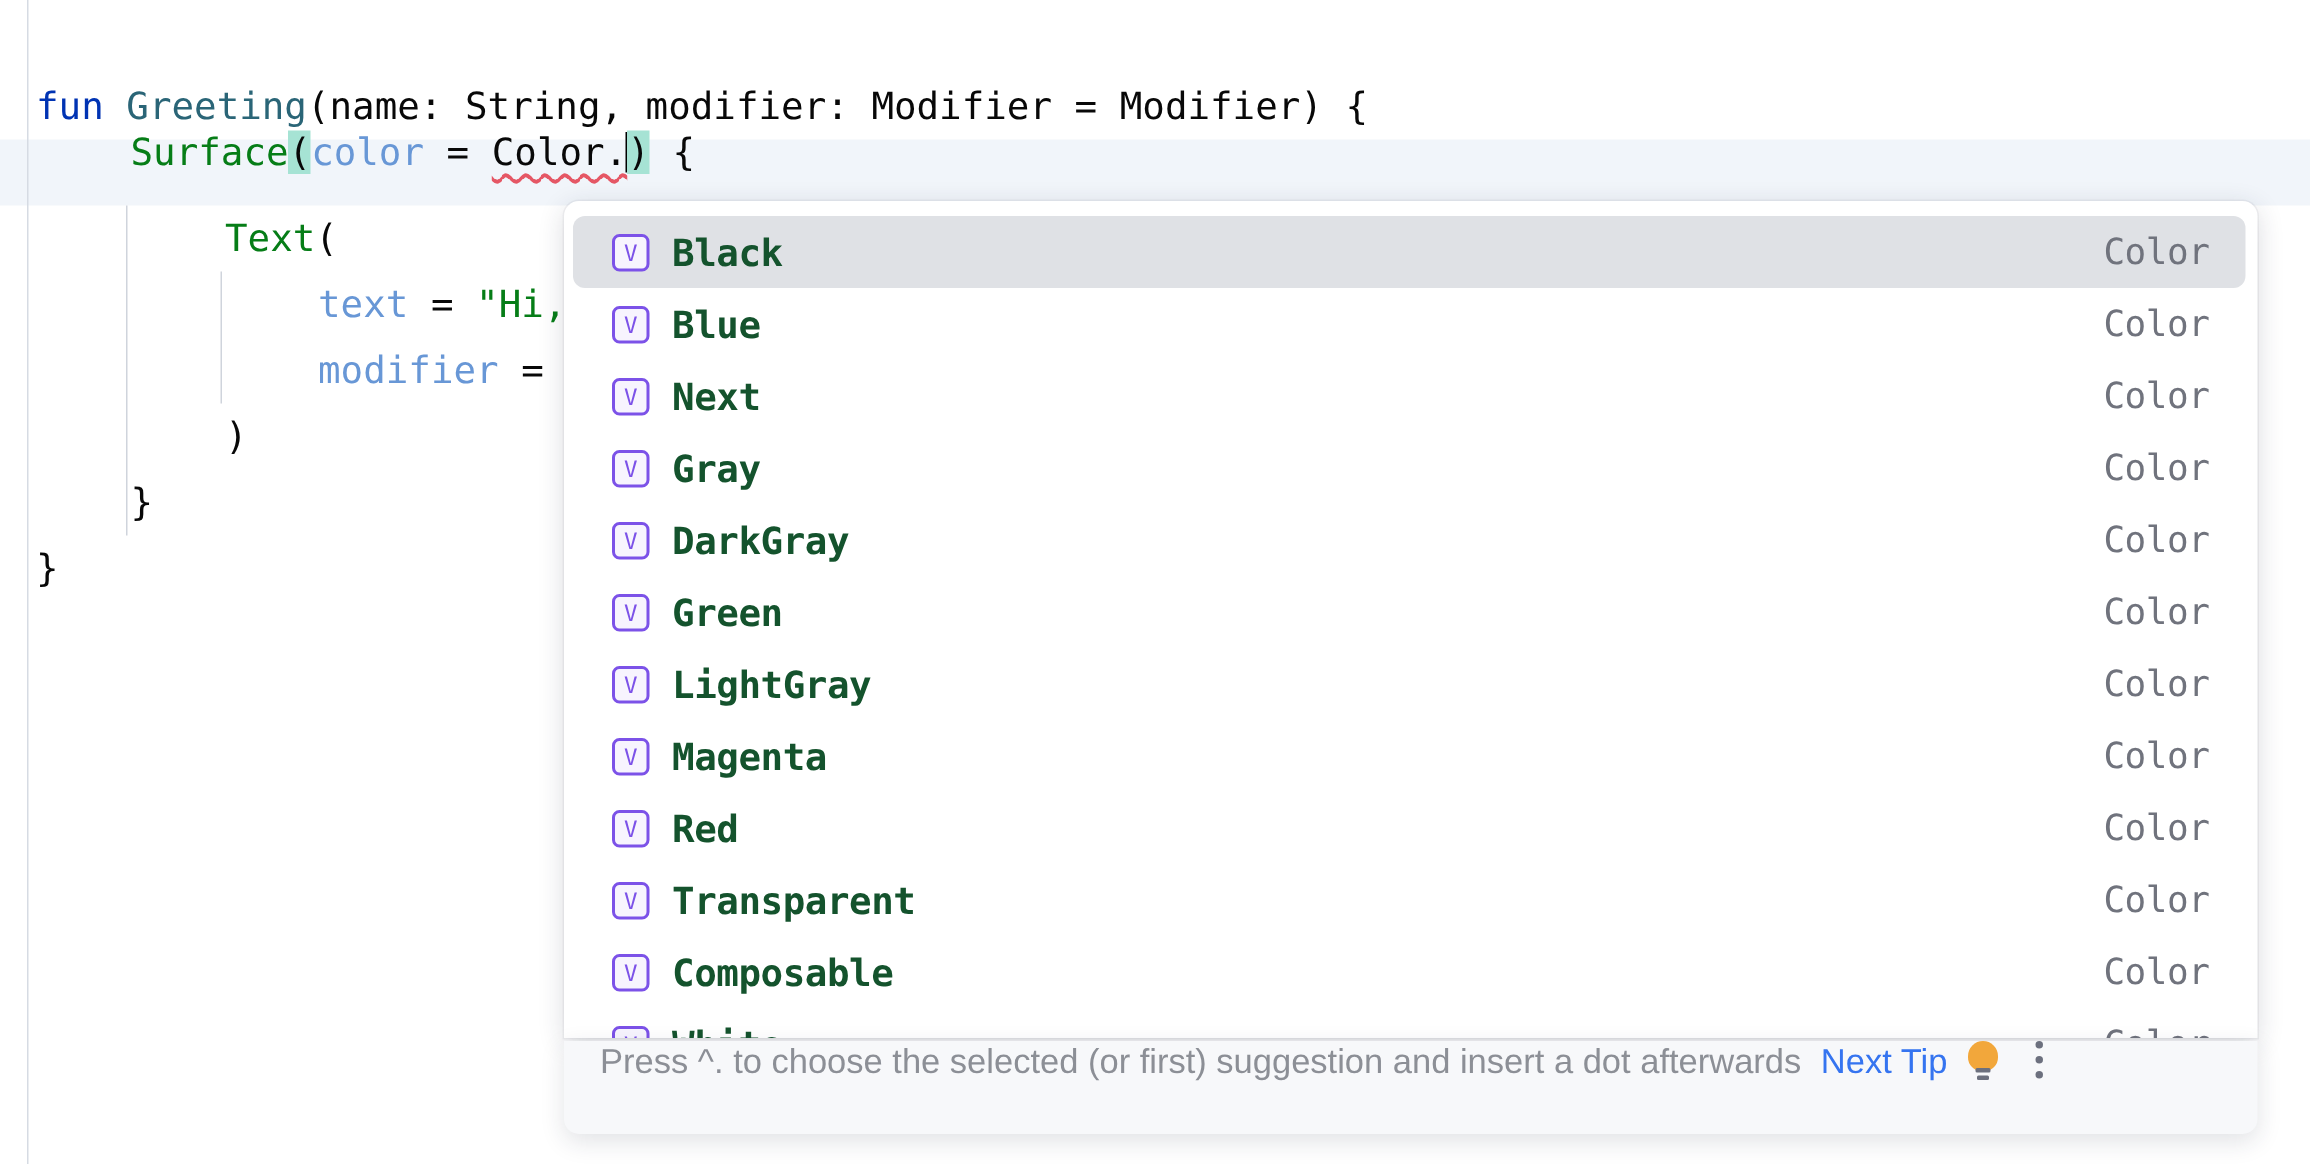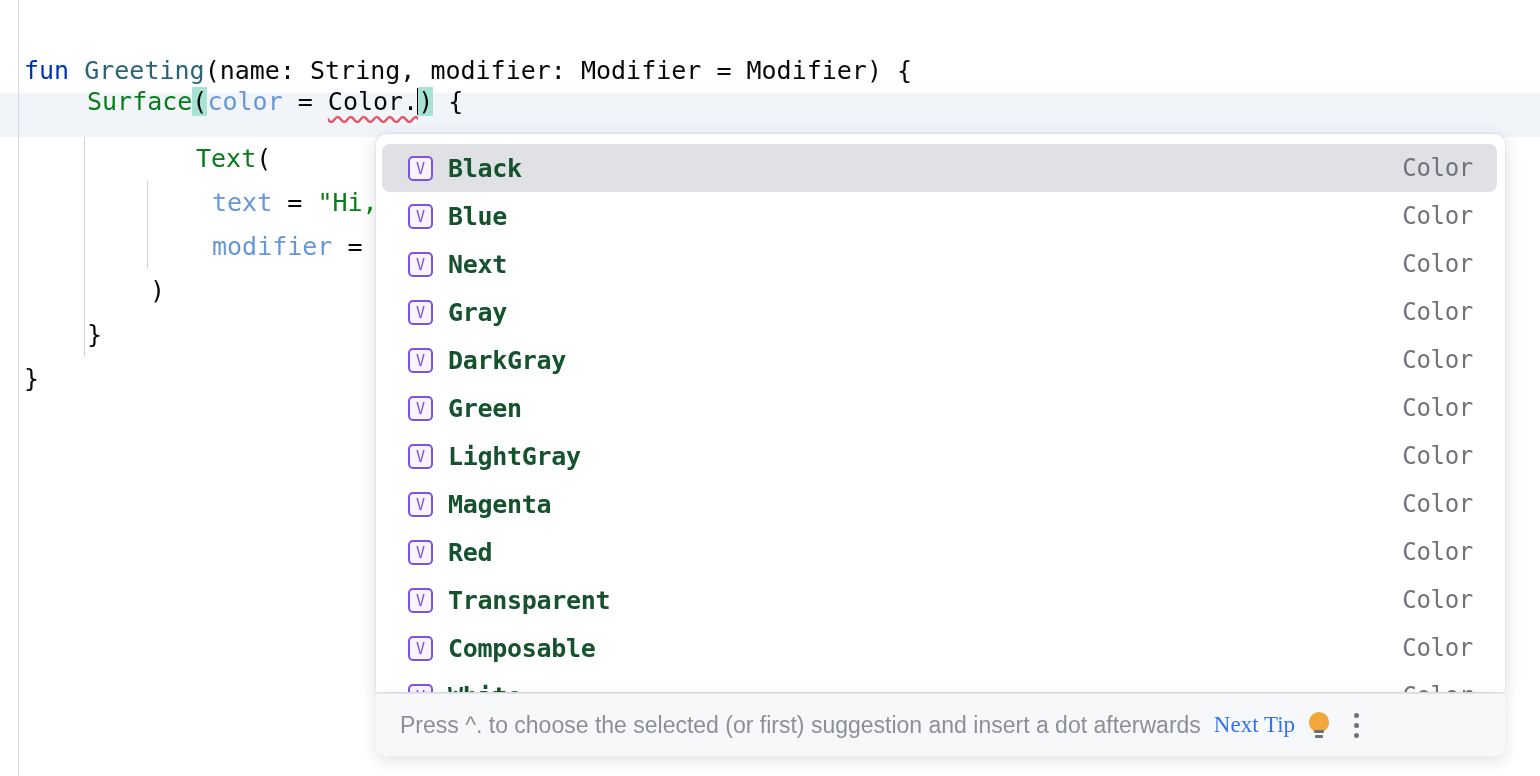--- a/index.html
+++ b/index.html
@@ -38,21 +38,21 @@
     line-height: 44px;
     white-space: pre;
     font-family: "DejaVu Sans Mono", monospace;
     font-size: 25px;
     color: #080808;
     letter-spacing: 0px;
   }
   .ln0 { top: 0px;   padding-left: 24px; }
   .ln1 { top: 49px;  padding-left: 24px; text-align: right; }
   .ln2 { top: 80px;  padding-left: 24px; }
-  .ln3 { top: 137px; padding-left: 24px; margin-left: 46px; }
+  .ln3 { top: 137px; padding-left: 24px; }
   .ln4 { top: 181px; padding-left: 24px; }
   .ln5 { top: 225px; padding-left: 24px; }
   .ln6 { top: 269px; padding-left: 24px; }
   .ln7 { top: 313px; padding-left: 24px; }
   .ln8 { top: 357px; padding-left: 24px; }
 
   .tok-anno   { color: #9E880D; }
   .tok-kw     { color: #0033B3; font-weight: 400; }
   .tok-fndecl { color: #2A6577; }
   .tok-fn     { color: #067D17; }
@@ -142,33 +142,32 @@
 
   
   #hint-bar {
     position: absolute;
     left: 376px; top: 694px;
     width: 1129px; height: 62px;
     background: #F7F8FA;
     border-radius: 0 0 10px 10px;
     box-shadow: 0 5px 16px rgba(30,40,60,0.13);
     display: flex;
-    align-items: center;
     padding: 0 18px 0 24px;
     box-sizing: border-box;
   }
   #hint-text {
     font-family: "Liberation Sans", sans-serif;
     font-size: 23px;
     color: #8C8F96;
     white-space: nowrap;
   }
   #next-tip-link {
     margin-left: 13px;
-    font-family: Liberation Serif, serif;
+    font-family: Liberation Sans, sans-serif;
     font-size: 23px;
     color: #3574F0;
     cursor: pointer;
     white-space: nowrap;
   }
   #bulb-icon {
     margin-left: 12px;
     width: 24px; height: 26px;
     position: relative;
     flex: 0 0 auto;

